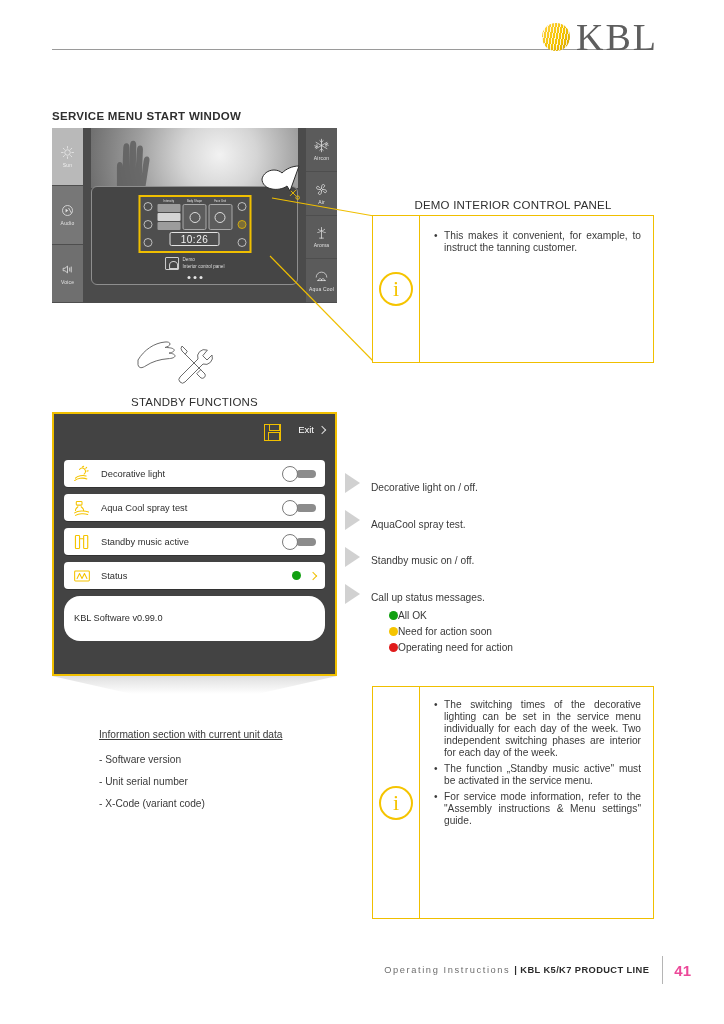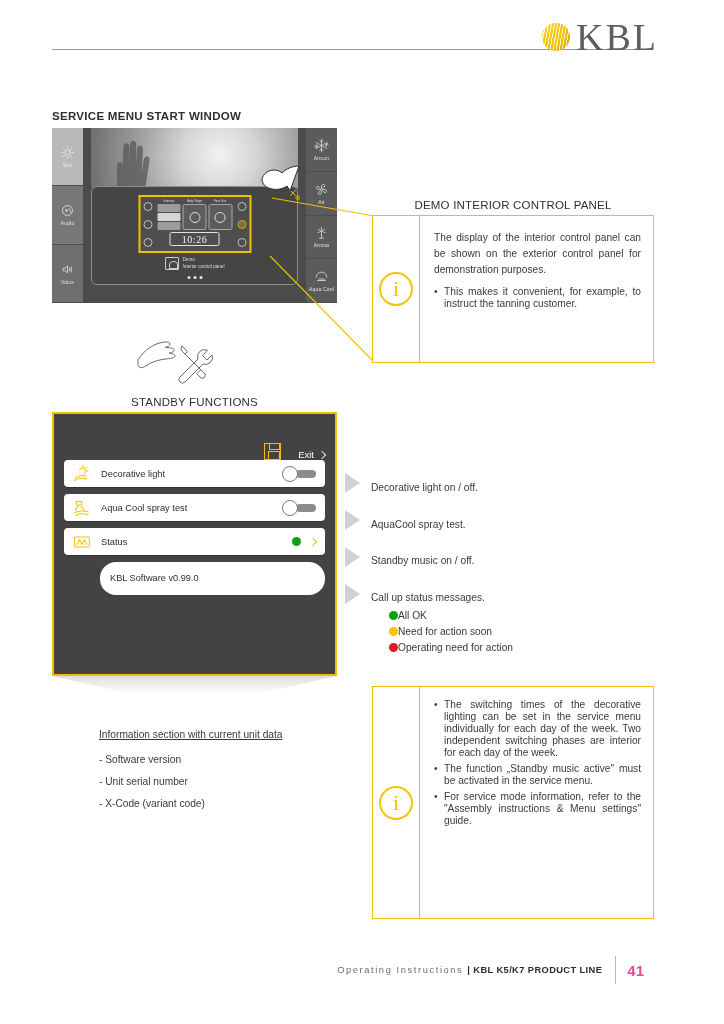--- a/index.html
+++ b/index.html
@@ -95,21 +95,21 @@
   .dp-col{ flex:1; display:flex; flex-direction:column; gap:1px; }
   .dp-colhead{ font-size:2.6px; color:#e6e6e6; text-align:center; letter-spacing:.1px;}
   .dp-bar{ flex:1; background:#9c9c9c; border-radius:1px; }
   .dp-bar.l{ background:#d4d4d4; }
   .dp-round{ flex:1; background:#5c5c5c; border:1px solid #a9a9a9; border-radius:2px;
      display:flex; align-items:center; justify-content:center; }
   .dp-round span{ width:11px; height:11px; border-radius:50%; border:1px solid #ddd; }
   .dp-clock{
     margin:2px auto 0; width:50px; height:14px; border:1px solid #e2e2e2; border-radius:2px;
     color:#f2f2f2; font-size:10px; display:flex; align-items:center; justify-content:center;
-    letter-spacing:.5px; font-family:Liberation Serif, serif;
+    letter-spacing:.5px; font-family:Liberation Sans, sans-serif;
   }
   .demo-caption{
     position:absolute; left:50%; transform:translateX(-50%); top:70px;
     display:flex; align-items:center; gap:4px; color:#dcdcdc;
   }
   .demo-caption .cap-ico{ width:14px; height:13px; border:1px solid #cfcfcf; border-radius:1px; position:relative;}
   .demo-caption .cap-ico:after{ content:""; position:absolute; left:3px; top:3px; width:7px;height:6px;
      border:1px solid #cfcfcf; border-radius:50% 50% 0 0;}
   .cap-txt{ font-size:4.6px; line-height:1.35; }
   .dots-row{
@@ -144,21 +144,21 @@
 
   #info-demo{ left:372px; top:215px; width:282px; height:148px; }
   #info-bottom{ left:372px; top:686px; width:282px; height:233px; }
   #info-bottom .info-body{ padding:12px 12px 10px 14px; }
 
   
   .standby{
     position:absolute; left:52px; top:412px; width:285px; height:264px;
     border:2px solid #f0bf00; background:#434343; padding:8px 10px 10px 10px;
   }
-  .standby-top{ height:38px; display:flex; align-items:flex-end; justify-content:flex-end; gap:17px; padding-top:2px;}
+  .standby-top{ height:38px; display:flex; align-items:flex-start; justify-content:flex-end; gap:17px; padding-top:2px;}
   .save-ico{ width:17px;height:17px;border:1.6px solid #f0bf00; position:relative; }
   .save-ico:before{content:"";position:absolute;left:3.5px;top:0;width:9px;height:5px;border:1.4px solid #f0bf00;border-top:none;}
   .save-ico:after{content:"";position:absolute;left:3px;bottom:0;width:10px;height:7px;border:1.4px solid #f0bf00;border-bottom:none;}
   .exit-wrap{ display:flex; align-items:center; gap:5px; color:#ffffff; font-size:9.5px;}
   .chev{ width:6px;height:6px;border-top:1.4px solid #dcdcdc;border-right:1.4px solid #dcdcdc;transform:rotate(45deg);}
   .chev.gold{ border-color:#f0bf00; }
 
   .sb-row{
     height:27px; background:#ffffff; border-radius:4px; margin-bottom:7px;
     display:flex; align-items:center; padding:0 9px 0 8px; gap:9px;
@@ -172,21 +172,21 @@
   .toggle .bar{
     position:absolute; right:0; top:4px; width:20px; height:8px; border-radius:4px; background:#8c8c8c;
   }
   .toggle .knob{
     position:absolute; left:0; top:0; width:16px;height:16px;border-radius:50%;
     border:1.6px solid #7a7a7a; background:#fff;
   }
   .status-ind{ display:flex; align-items:center; gap:9px; }
   .dot{ width:9px;height:9px;border-radius:50%; display:block;}
   .sb-info{
-    background:#fff; border-radius:16px; padding:8px 10px; margin-top:2px;margin-left:36px;
+    background:#fff; border-radius:16px; padding:14px 10px; margin-top:2px;
   }
   .sb-info div{ font-size:9.2px; color:#2e2e2e; line-height:17px; }
 
   .panel-shadow{
     position:absolute; left:52px; top:676px; width:285px; height:18px;
     background:linear-gradient(#d9d9d9,#ffffff);
     clip-path:polygon(0 0,100% 0,72% 100%,28% 100%);
     opacity:.85;
   }
 
@@ -209,21 +209,21 @@
   
   .unit-data{ position:absolute; left:99px; top:729px; width:240px; }
   .unit-data .ud-title{
     font-size:10.2px; color:#3a3a3a; text-decoration:underline; margin-bottom:9px;
   }
   .unit-data .ud-item{ font-size:10.2px; color:#3a3a3a; line-height:22px; }
 
   
   .footer{
     position:absolute; left:0; bottom:40px; width:724px;
-    display:flex; justify-content:flex-end; align-items:center; padding-right:80px; gap:0;
+    display:flex; justify-content:flex-end; align-items:center; padding-right:33px; gap:0;
   }
   .f-a{ font-size:9.3px; letter-spacing:1.6px; color:#6e6e6e; }
   .f-b{ font-size:9.3px; letter-spacing:.4px; color:#2b2b2b; font-weight:bold; margin-left:4px;}
   .f-sep{ width:1px; height:28px; background:#b5b5b5; margin:0 11px 0 13px; }
   .f-pg{ font-size:15px; font-weight:bold; color:#ec4899; }
 </style>
 </head>
 <body>
 
 <div class="page-header">
@@ -388,21 +388,20 @@
 </svg>
 <svg style="position:absolute;left:268px;top:250px;width:112px;height:120px">
   <line x1="2" y1="6" x2="106" y2="112" stroke="#f0bf00" stroke-width="1.1"></line>
 </svg>
 
 <div class="info-box" id="info-demo">
   <div class="info-ico-cell">
     <div class="info-i">i</div>
   </div>
   <div class="info-body">
-    <p>The display of the interior control panel can be shown on the exterior control panel for demonstration purposes.</p>
     <ul>
       <li>This makes it convenient, for example, to instruct the tanning customer.</li>
     </ul>
   </div>
 </div>
 
 <svg class="tools-graphic" viewBox="0 0 90 55" fill="none" stroke="#6b6b6b" stroke-width="1">
   <path d="M3 30c6-10 16-17 27-18 3-.3 5 .4 5 2 0 1.5-2 2.6-5 3.5 4 0 8 .5 9 2 1 1.6-1.5 3-5 3.6 3.4.3 6 1.2 6 2.8 0 1.6-3 2.6-7 2.8-8 .5-16 3-22 7-4 2.6-7 3-8-1z" stroke-linejoin="round"></path>
   <g stroke-linecap="round">
     <path d="M48 22l20 20M50 24l-3-3a4 4 0 0 1 0-5l5 5z"></path>
@@ -439,20 +438,32 @@
       <path d="M7 9.5c-2 1.5-3 3-3 4.5M11 9.5c2 1.5 3 3 3 4.5"></path>
       <path d="M3 17c4-2.6 12-3 17-1M4 20c4-2.2 11-2.6 15-1"></path>
     </svg>
     <span class="sb-label">Aqua Cool spray test</span>
     <span class="toggle">
       <span class="bar"></span>
       <span class="knob"></span>
     </span>
   </div>
 
+  <div class="sb-row">
+    <svg class="sb-ico" viewBox="0 0 24 22" fill="none" stroke="#f5c400" stroke-width="1.4" stroke-linecap="round">
+      <rect x="4" y="3" width="5" height="16" rx="1"></rect>
+      <rect x="14" y="3" width="5" height="16" rx="1"></rect>
+      <path d="M9 7h5"></path>
+    </svg>
+    <span class="sb-label">Standby music active</span>
+    <span class="toggle">
+      <span class="bar"></span>
+      <span class="knob"></span>
+    </span>
+  </div>
 
   <div class="sb-row">
     <svg class="sb-ico" viewBox="0 0 24 22" fill="none" stroke="#f5c400" stroke-width="1.3">
       <rect x="3" y="5" width="18" height="12" rx="1"></rect>
       <path d="M6 14l3-6 3 6 3-6 3 6" stroke-linejoin="round" stroke-linecap="round"></path>
     </svg>
     <span class="sb-label">Status</span>
     <span class="status-ind">
       <span class="dot" id="status-dot" style="background: rgb(17, 160, 17);"></span>
       <span class="chev gold"></span>

